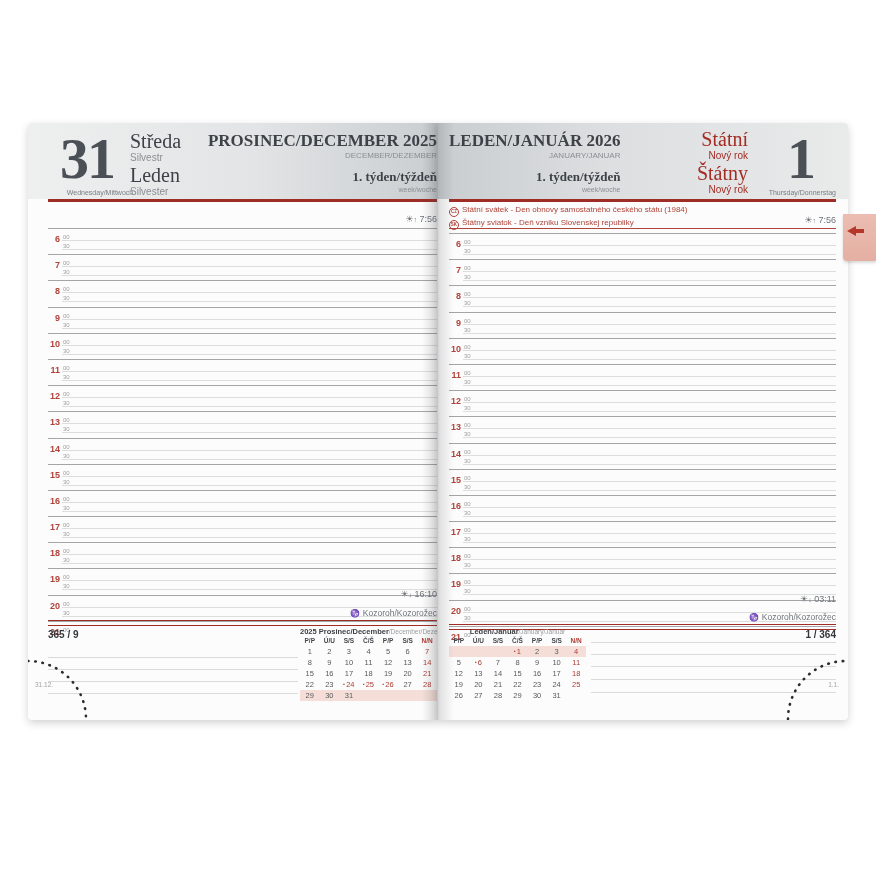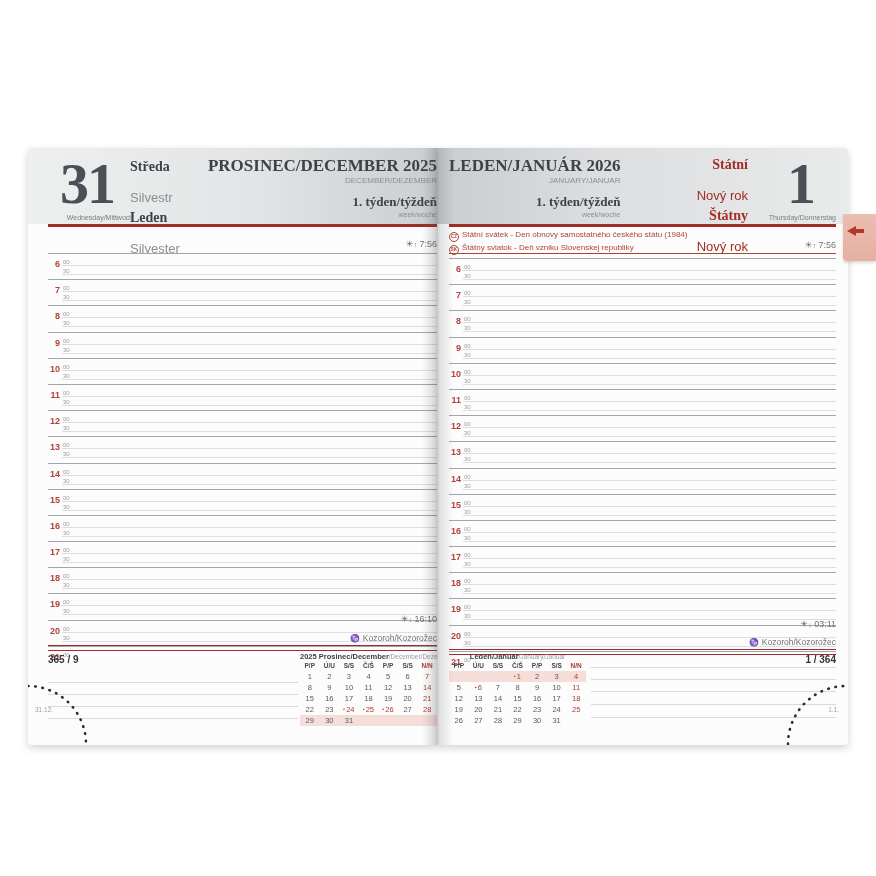--- a/index.html
+++ b/index.html
@@ -1,34 +1,34 @@
 <!DOCTYPE html>
 <html><head>
 <meta charset="utf-8">
 <style>
   html,body{margin:0;padding:0;}
   body{width:876px;height:876px;background:#ffffff;font-family:"Liberation Sans",sans-serif;position:relative;overflow:hidden;}
-  .spread{position:absolute;left:28px;top:148px;width:820px;height:632px;}
+  .spread{position:absolute;left:28px;top:123px;width:820px;height:632px;}
   .page{position:absolute;top:0;height:597px;width:410px;background:#fcfcfc;box-shadow:0 3px 8px rgba(0,0,0,.18);}
   .page.left{left:0;border-radius:4px 0 0 4px;}
   .page.right{left:410px;border-radius:0 4px 4px 0;}
   .spine{position:absolute;left:394px;top:0;width:32px;height:597px;pointer-events:none;
     background:linear-gradient(90deg,rgba(0,0,0,0) 0%,rgba(70,72,78,.20) 44%,rgba(120,122,128,.30) 50%,rgba(70,72,78,.14) 58%,rgba(0,0,0,0) 100%);}
   
   .hdr{position:absolute;left:0;right:0;top:0;height:76px;}
   .page.left .hdr{background:linear-gradient(90deg,#eef0f0 0%,#e2e4e5 55%,#caced1 100%);border-radius:4px 0 0 0;}
   .page.right .hdr{background:linear-gradient(90deg,#c9cdd0 0%,#dcdee0 40%,#e9eaea 100%);border-radius:0 4px 0 0;}
   .hdr-rule{position:absolute;top:76px;height:3px;background:#9e2d26;}
   .page.left .hdr-rule{left:20px;right:1px;}
   .page.right .hdr-rule{left:11px;right:12px;}
   .big-day{position:absolute;font-family:"Liberation Serif",serif;font-weight:bold;font-size:58px;line-height:58px;color:#4b5057;letter-spacing:-2px;}
   .day-caption{position:absolute;font-size:7px;color:#797d82;}
   .names{position:absolute;}
-  .nm{font-family:"Liberation Serif",serif;font-weight:bold;font-size:14px;line-height:15px;color:#3d4248;}
-  .nsub{font-size:13px;color:#8b8e92;margin:16px 0 5px 0;}
+  .nm{font-family:"Liberation Serif",serif;font-weight:normal;font-size:20px;line-height:15px;color:#3d4248;}
+  .nsub{font-size:10px;color:#8b8e92;margin:3px 0 5px 0;}
   .names.red .nm,.names.red .nsub{color:#a32c24;}
   .month-block{position:absolute;top:9px;}
   .page.left .month-block{right:1px;text-align:right;}
   .page.right .month-block{left:11px;text-align:right;}
   .mtitle{font-family:"Liberation Serif",serif;font-weight:bold;font-size:17px;line-height:17px;color:#3d4248;}
   .msub{font-size:8px;color:#8b8e92;margin-top:2px;}
   .wk{font-family:"Liberation Serif",serif;font-weight:bold;font-size:13px;color:#3d4248;margin-top:9px;}
   .wksub{font-size:7px;color:#8b8e92;margin-top:1px;}
   
   .content{position:absolute;top:0;bottom:0;}

